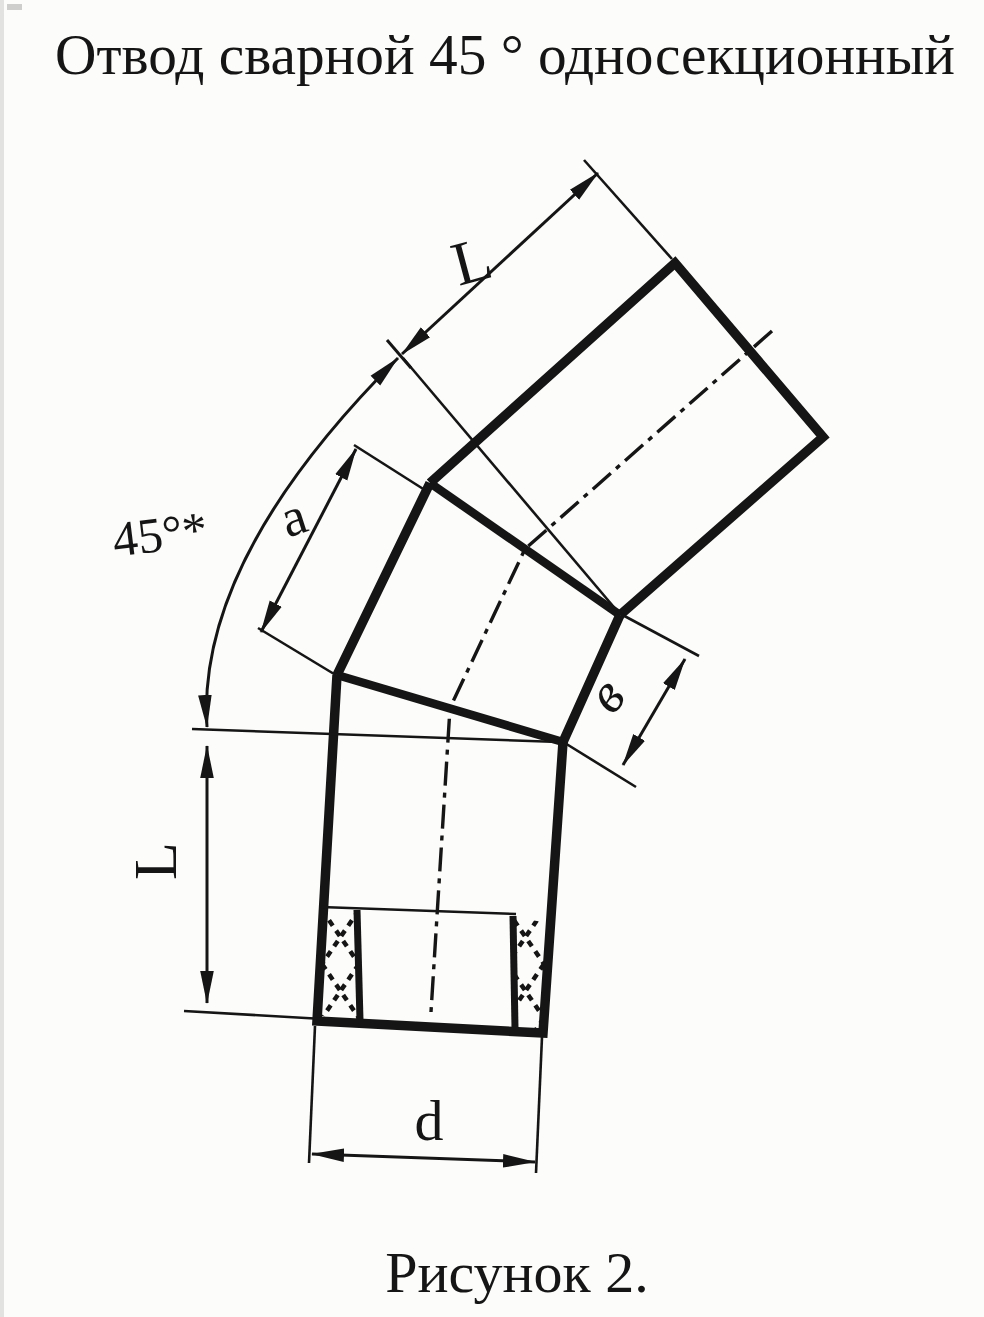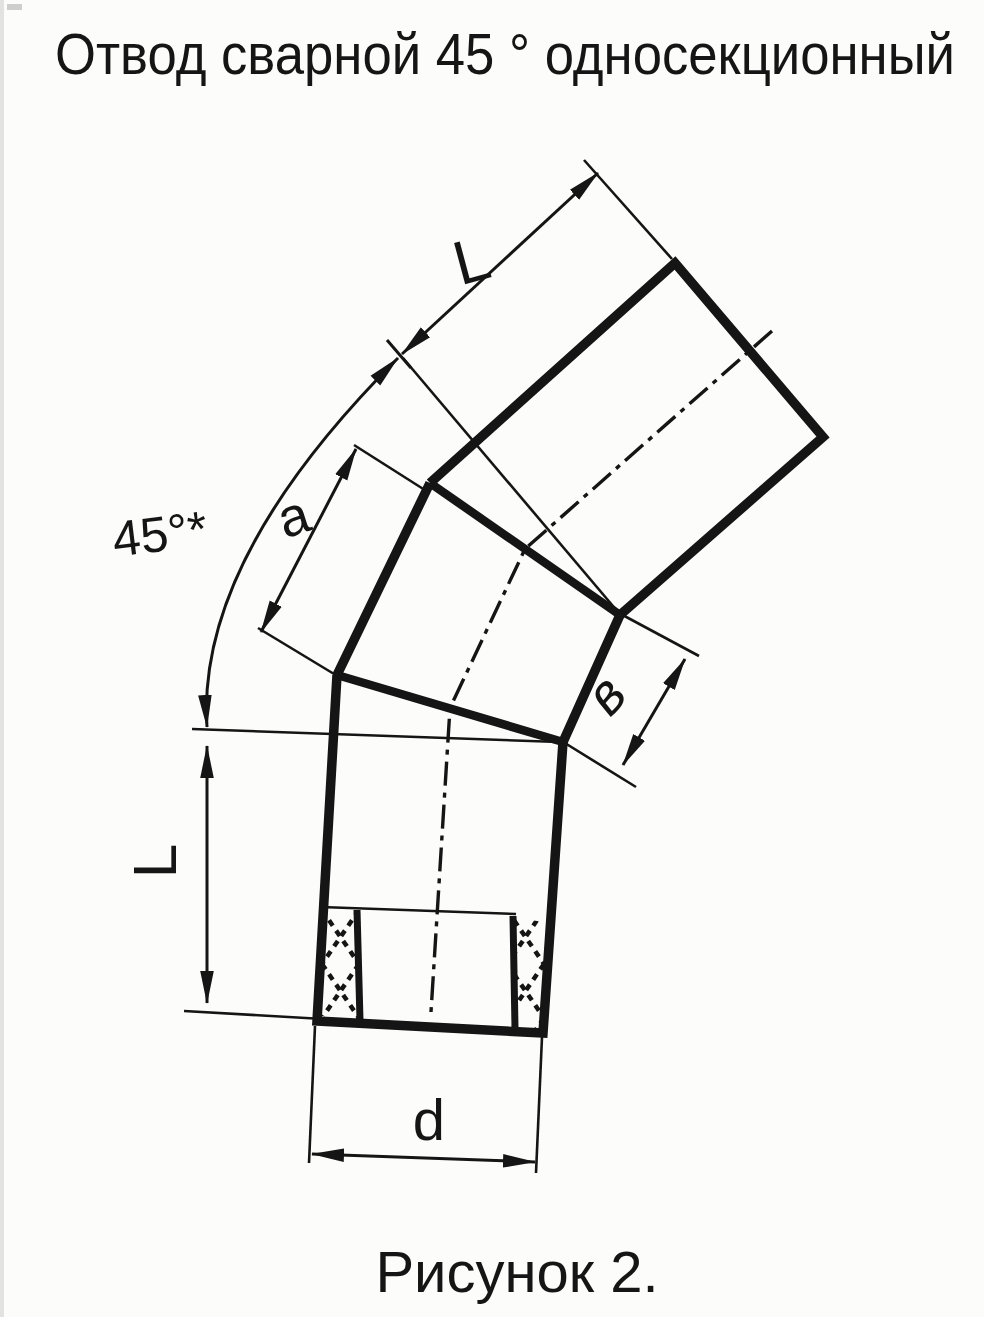--- a/index.html
+++ b/index.html
@@ -1,21 +1,21 @@
 <!DOCTYPE html>
 <html style="--ink: #151515; --paper: #fcfcfa;"><head>
 <meta charset="utf-8">
 <style>
   :root { --ink:#151515; --paper:#fcfcfa; }
   html,body { margin:0; padding:0; background:#ffffff; }
   .page {
     position:relative;
     width:984px; height:1317px;
     background:var(--paper);
-    font-family:Liberation Sans, sans-serif;
+    font-family:Liberation Serif, serif;
     overflow:hidden;
   }
   svg { display:block; }
   .thick  { stroke:var(--ink); stroke-width:9.5; fill:none; stroke-linejoin:miter; }
   .seam   { stroke:var(--ink); stroke-width:8.5; fill:none; }
   .edge7  { stroke:var(--ink); stroke-width:7;   fill:none; }
   .thin   { stroke:var(--ink); stroke-width:2.6; fill:none; }
   .dim    { stroke:var(--ink); stroke-width:3;   fill:none; }
   .cline  { stroke:var(--ink); stroke-width:3.4; fill:none; stroke-dasharray:24 7 5 7; }
   text    { fill:var(--ink); }

